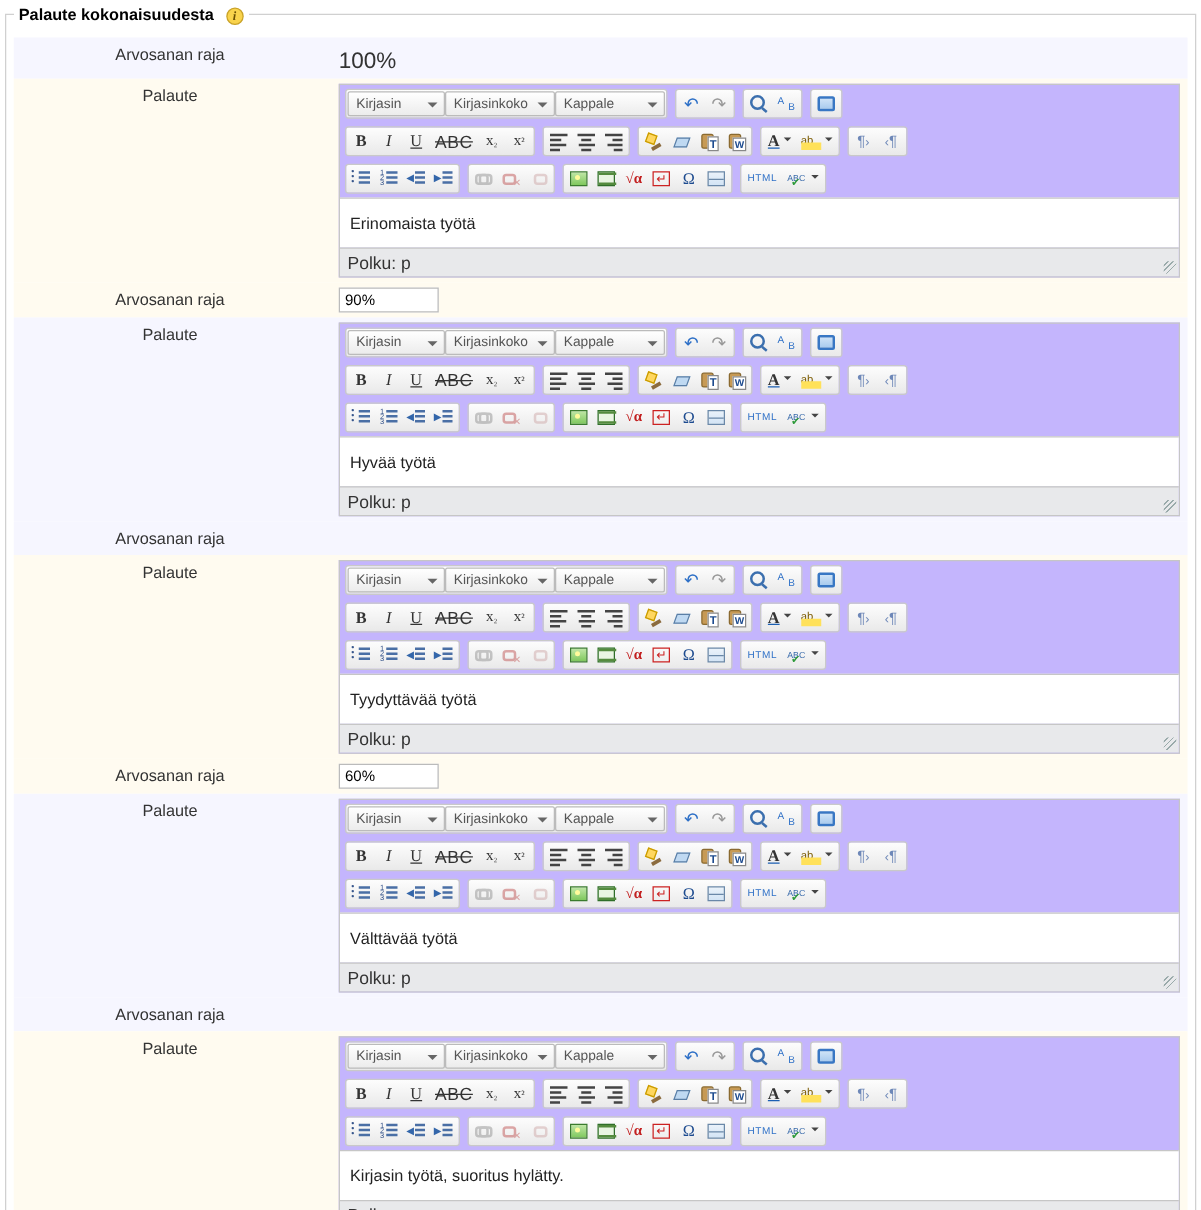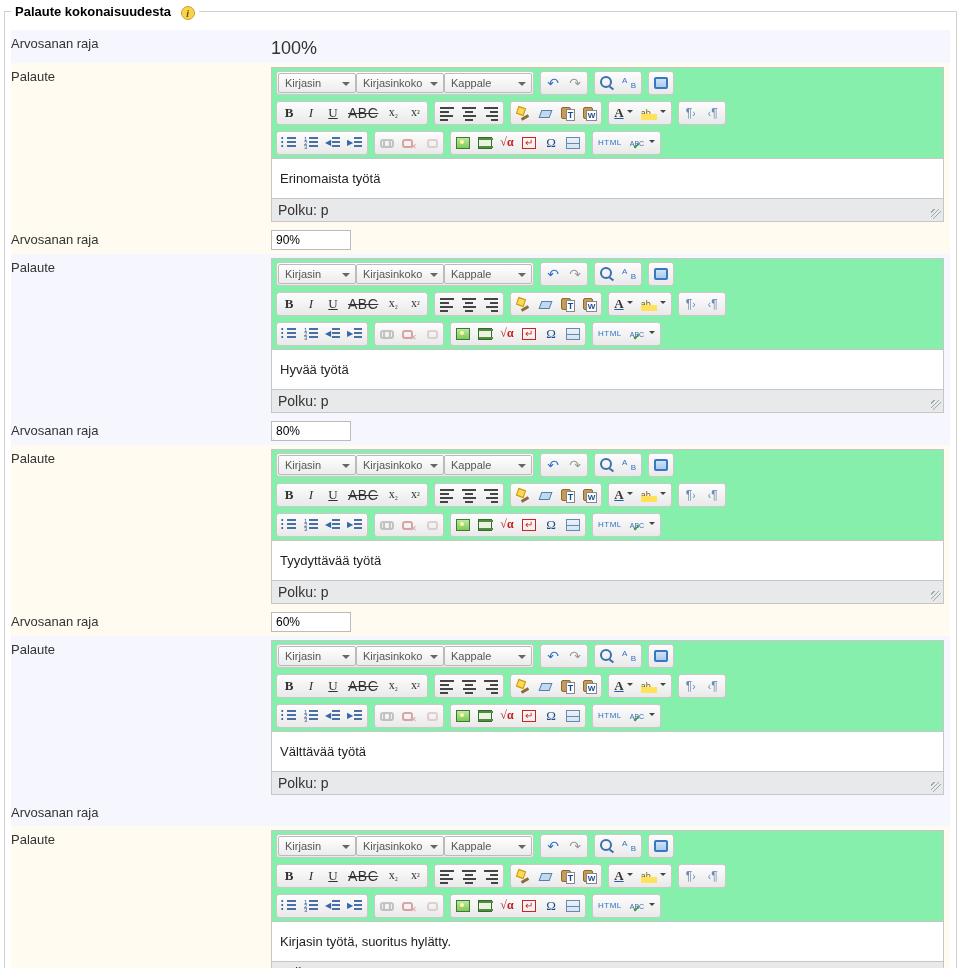--- a/index.html
+++ b/index.html
@@ -40,42 +40,42 @@
     margin-left: 6px;
   }
   .row {
     display: flex;
     align-items: flex-start;
   }
   .row.alt-a { background: #f6f6ff; }
   .row.alt-b { background: #fffbf0; }
   .label {
     flex: 0 0 260px;
-    text-align: left;
+    text-align: center;
     padding: 6px 10px 6px 0;
     font-size: 13px;
     color: #333;
   }
   .value {
     flex: 1;
     padding: 4px 6px 4px 0;
   }
   .static-val {
     padding-top: 4px;
     font-size: 18px;
   }
   input[type=text] {
     font-size: 12px;
     padding: 2px 4px;
     border: 1px solid #bbb;
     width: 80px;
   }
   .editor-wrap {
     border: 1px solid #c6c6c6;
-    background: #86efac;
+    background: #c4b5fd;
   }
   .toolbar {
     padding: 3px 4px 1px 4px;
     display: flex;
     flex-wrap: wrap;
     gap: 2px;
     align-items: center;
   }
   .tbar-group {
     display: inline-flex;
@@ -626,21 +626,20 @@
   <div class="edit-body">Hyvää työtä</div>
   <div class="edit-path">
     <span>Polku: p</span>
     <span class="resizer"></span>
   </div>
 </div>
 </div>
       </div>
       <div class="row alt-a">
         <div class="label">Arvosanan raja</div>
-        <div class="value"><input type="text" value="80%" style=""></div>
       </div>
       <div class="row alt-b">
         <div class="label">Palaute</div>
         <div class="value">
 <div class="editor-wrap">
   <div class="toolbar">
     <span class="tbar-group">
       <span class="tsel">
                   <span>Kirjasin</span>
                 </span>

